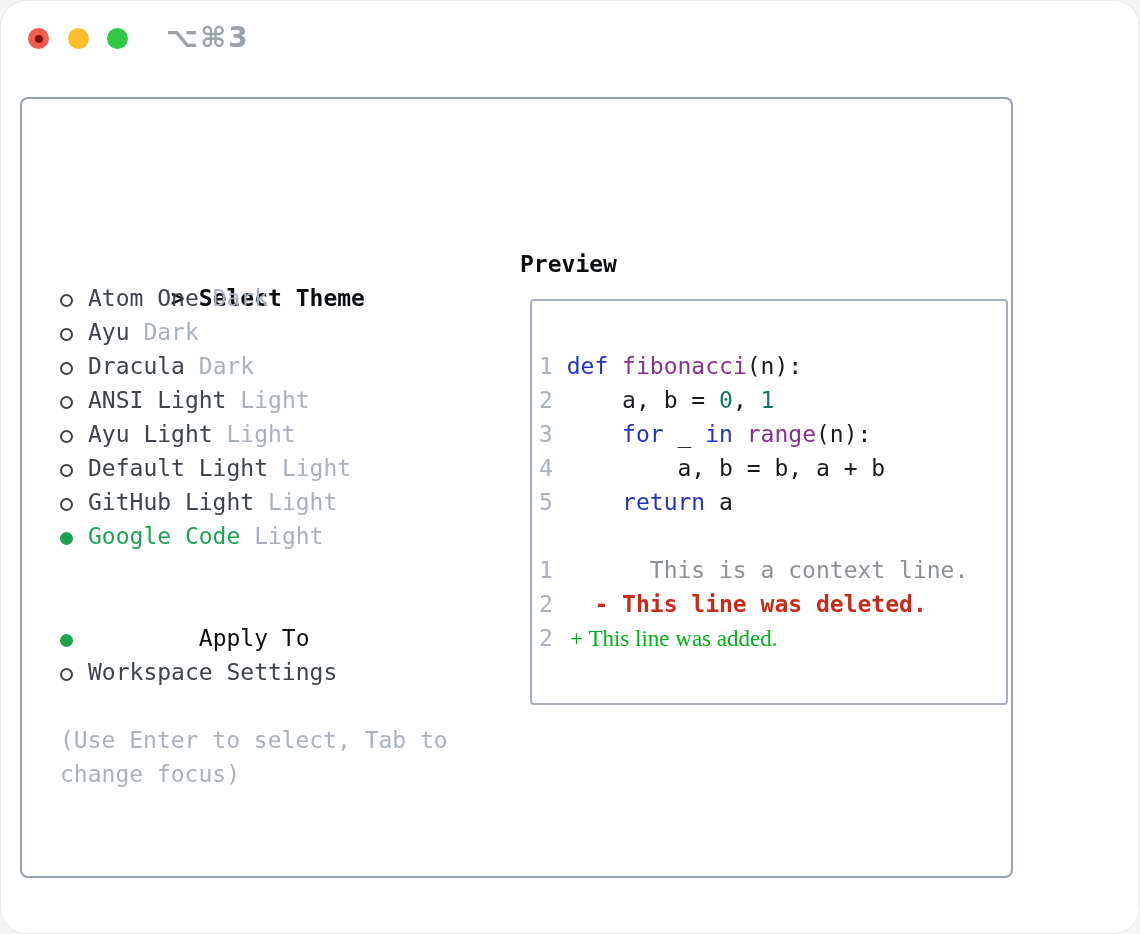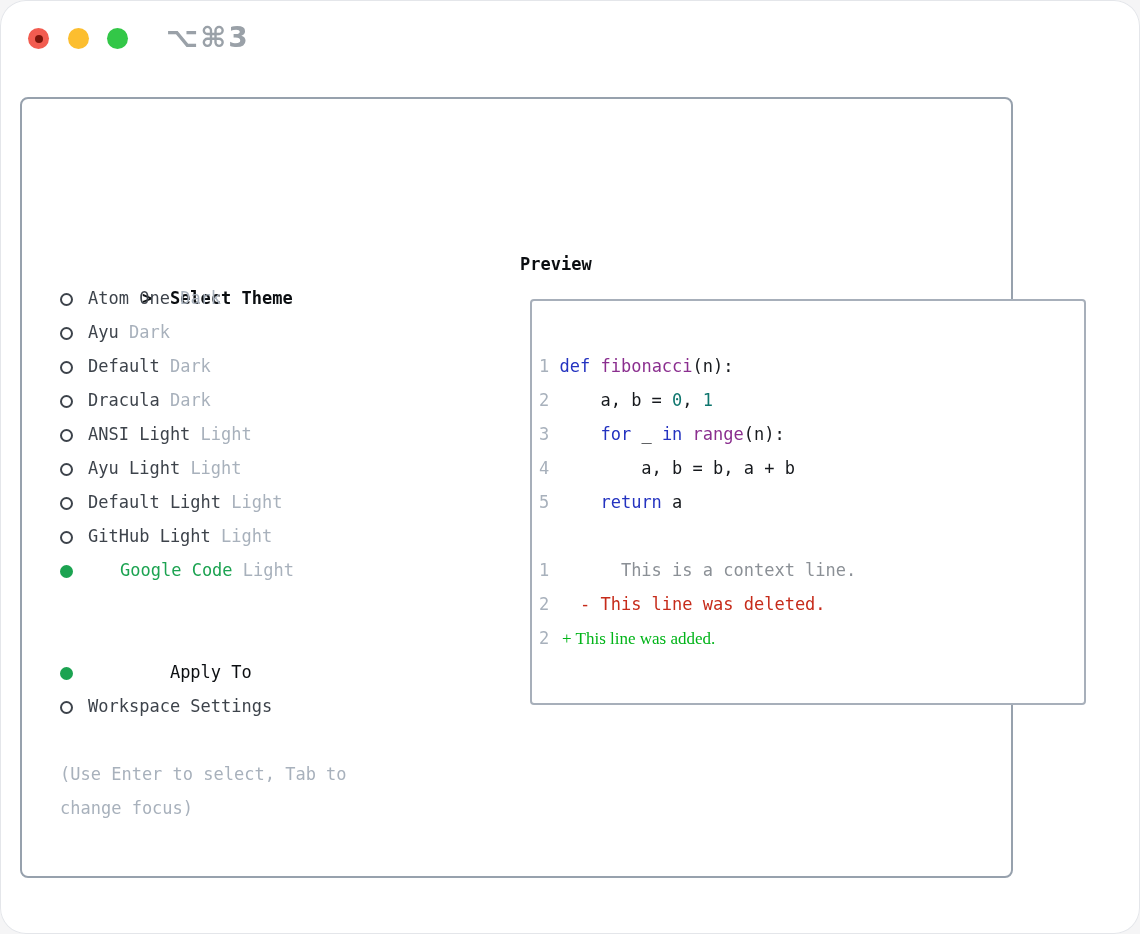--- a/index.html
+++ b/index.html
@@ -30,52 +30,52 @@
   
   .panel {
     position:absolute; left:20px; top:97px;
     width:993px; height:781px;
     border:2px solid var(--panel-border);
     border-radius:8px;
     background:#fff;
   }
   .row, .pline {
     height:34px; line-height:34px;
-    font-size:17px; white-space:pre;
+    font-size:23px; white-space:pre;
     color: var(--text-primary);
   }
   .left-col { position:absolute; left:38px; top:148px; }
   .prefix-cell { display:inline-block; width:28px; font-weight:700; color:var(--heading-black); }
   .heading-text { font-weight:700; color:var(--heading-black); }
   .marker-cell { display:inline-block; width:28px; vertical-align:middle; }
   .marker {
     display:inline-block; width:13px; height:13px; border-radius:50%;
     border:2px solid var(--text-primary); margin-bottom:2px; vertical-align:middle;
   }
   .marker.sel { border-color: var(--green-accent); background: var(--green-accent); }
-  .name-sel { color: var(--green-accent); margin-left: 32px; }
+  .name-sel { color: var(--green-accent); }
   .variant { color: var(--muted); }
   .hint { color: var(--muted); }
   
   .preview-heading { position:absolute; left:498px; top:148px; }
   .preview-box {
     position:absolute; left:508px; top:200px;
-    width:556px; height:406px;
+    width:478px; height:406px;
     border:2px solid var(--box-border);
     border-radius:4px;
     padding:48px 0 0 7px;
     background:#fff;
   }
   .lnum { color: var(--line-number); }
   .seg-k { color: var(--kw-blue); }
   .seg-f { color: var(--fn-purple); }
   .seg-n { color: var(--num-teal); }
   .seg-p { color: var(--code-plain); }
   .diff-context { color: var(--ctx-gray); text-align: center; }
-  .diff-deleted { color: var(--del-red); }
+  .diff-deleted { color: var(--del-red); font-weight: bold; }
   .diff-added   { color: var(--add-green); font-family: Liberation Serif, serif; }
 </style>
 </head>
 <body>
 
 <div class="window">
 
   <div class="titlebar">
     <div class="tl tl-red"></div>
     <div class="tl tl-yellow"></div>
@@ -85,21 +85,20 @@
 
   <div class="panel">
 
     <div class="left-col">
       <div class="row">
         <span class="prefix-cell">&gt;</span><span class="heading-text">Select Theme</span>
       </div>
       <div id="theme-list">
           <div class="row"><span class="marker-cell"><span class="marker"></span></span><span>Atom One</span> <span class="variant">Dark</span></div>
           <div class="row"><span class="marker-cell"><span class="marker"></span></span><span>Ayu</span> <span class="variant">Dark</span></div>
-          <div class="row"><span class="marker-cell"><span class="marker"></span></span><span>Default</span> <span class="variant">Dark</span></div>
           <div class="row"><span class="marker-cell"><span class="marker"></span></span><span>Dracula</span> <span class="variant">Dark</span></div>
           <div class="row"><span class="marker-cell"><span class="marker"></span></span><span>ANSI Light</span> <span class="variant">Light</span></div>
           <div class="row"><span class="marker-cell"><span class="marker"></span></span><span>Ayu Light</span> <span class="variant">Light</span></div>
           <div class="row"><span class="marker-cell"><span class="marker"></span></span><span>Default Light</span> <span class="variant">Light</span></div>
           <div class="row"><span class="marker-cell"><span class="marker"></span></span><span>GitHub Light</span> <span class="variant">Light</span></div>
           <div class="row"><span class="marker-cell"><span class="marker sel"></span></span><span class="name-sel">Google Code</span> <span class="variant">Light</span></div>
         </div>
       <div class="row"></div>
       <div class="row">
         <span class="marker-cell"></span><span style="color:var(--heading-black)">Apply To</span>

